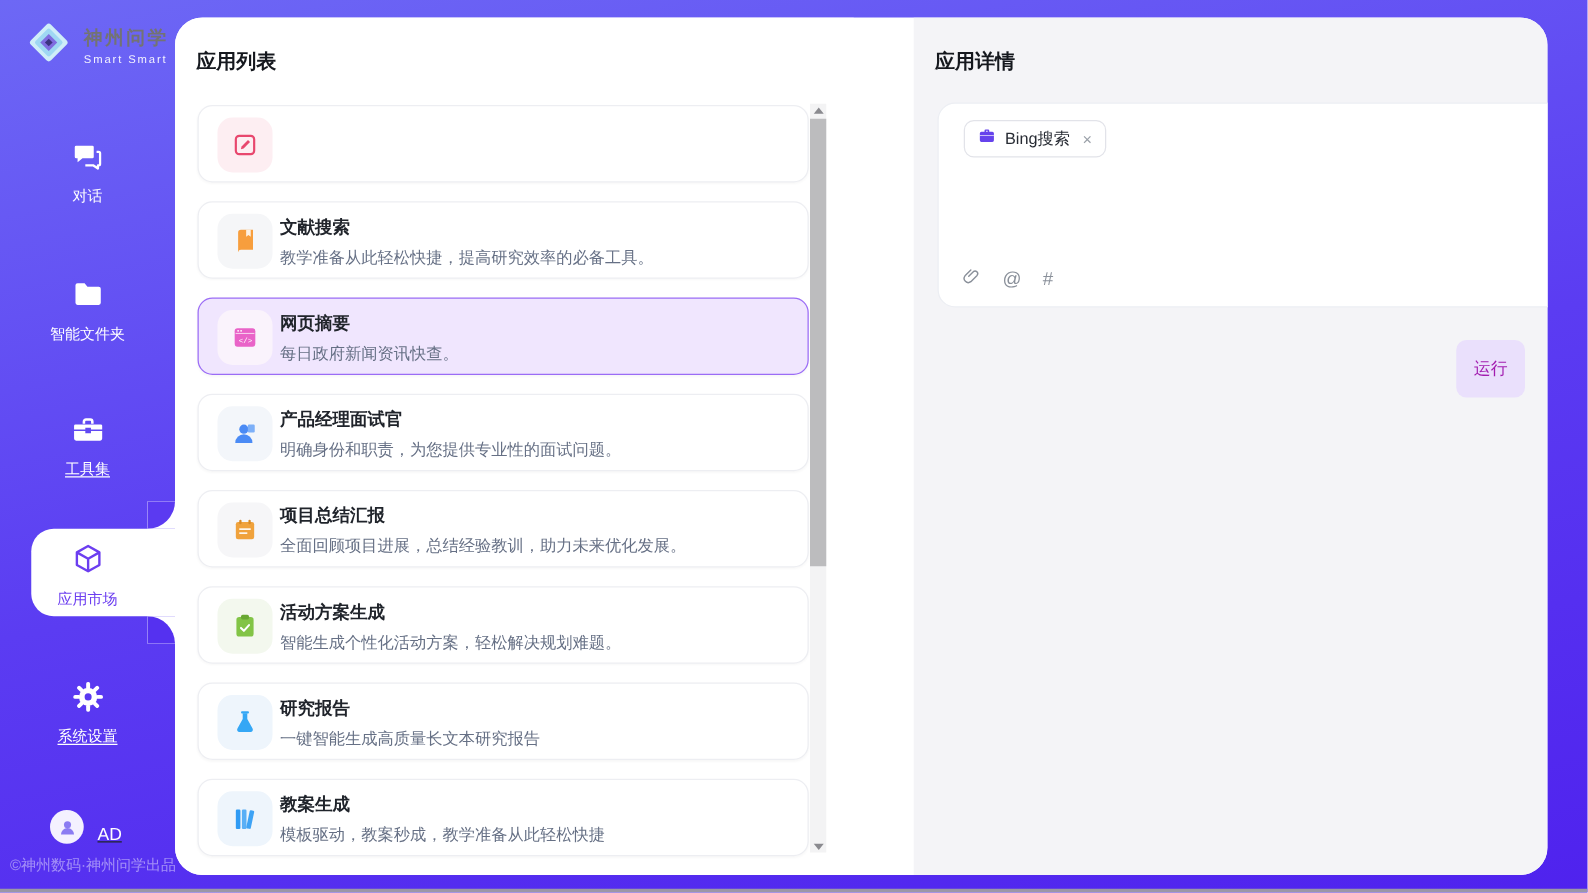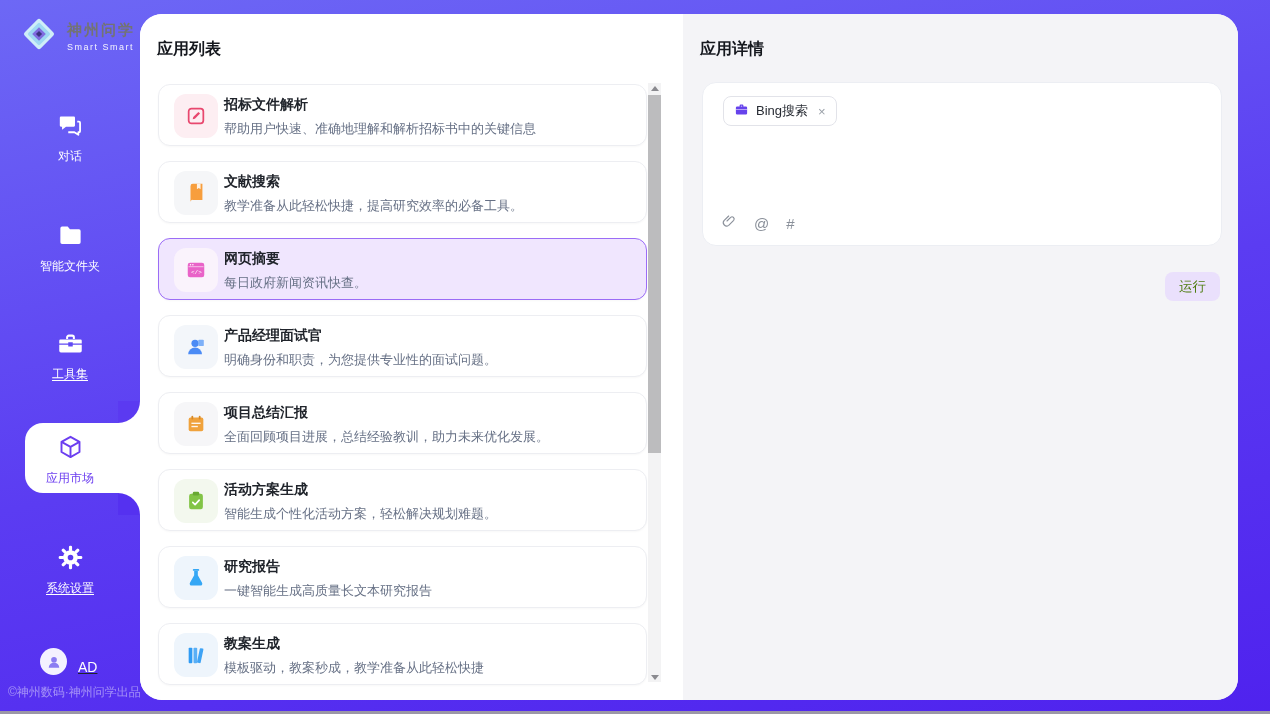--- a/index.html
+++ b/index.html
@@ -28,21 +28,21 @@
   .ear.top::after { background:#5b3af1; border-bottom-right-radius:22px; }
   .ear.bottom::after { background:#5531f0; border-top-right-radius:22px; }
   .nav-wrap { position:relative; z-index:4; }
 
   .user-row { position:absolute; left:40px; top:648px; display:flex; align-items:flex-end; gap:11px; z-index:4;text-decoration:underline; }
   .avatar { width:27px; height:27px; border-radius:50%; background:#f4f1ff; display:flex; align-items:center; justify-content:center; }
   .user-name { color:#fff; font-size:14px; }
   .side-footer { position:absolute; left:0; bottom:13px; width:170px; padding-left:8px; color:rgba(255,255,255,.45); font-size:12px; z-index:4; white-space:nowrap; }
 
   
-  .panel { position:absolute; left:140px; top:14px; width:1098px; height:686px; background:#fff; border-radius:22px; overflow:hidden; display:flex; z-index:3; }
+  .panel { position:absolute; left:140px; top:14px; width:1098px; height:686px; background:#fff; border-radius:22px; overflow:hidden; display:flex; z-index:3;gap:48px; }
   .left-col { position:relative; width:543px; background:#fff; flex:none; }
   .right-col { position:relative; flex:1; background:#f4f4f7; }
 
   .col-title { position:absolute; left:17px; top:25px; font-size:16px; font-weight:bold; color:#15181e; }
 
   .cards { position:absolute; left:18px; top:70px; width:489px; }
   .card { position:relative; height:62px; background:#fff; border:1px solid #edeef2; border-radius:12px; margin-bottom:15px; box-shadow:0 1px 2px rgba(15,20,40,.03); cursor:pointer; }
   .card.selected { background:#f0e6fe; border:1px solid #9b6cf6; }
   .tile { position:absolute; left:15px; top:9px; width:44px; height:44px; border-radius:12px; display:flex; align-items:center; justify-content:center; }
   .card-text { position:absolute; left:65px; top:11px; width:410px; }
@@ -58,21 +58,21 @@
   .sb-thumb { position:absolute; left:0; top:12px; width:13px; height:358px; background:#bcbcbe; cursor:grab; }
 
   
   .detail-card { position:absolute; left:19px; top:68px; width:520px; height:164px; background:#fff; border:1px solid #eceef3; border-radius:14px; }
   .tag-pill { position:absolute; left:20px; top:13px; height:30px; display:inline-flex; align-items:center; gap:7px; padding:0 10px; background:#fff; border:1px solid #e2e3e9; border-radius:8px; cursor:pointer; }
   .tag-label { font-size:13px; color:#272b33; }
   .tag-close { font-size:13px; color:#9aa0a8; margin-left:3px; cursor:pointer; }
   .query-text { position:absolute; left:20px; top:60px; width:478px; font-size:13.5px; color:#555b64; line-height:20px; cursor:text; }
   .action-row { position:absolute; left:18px; top:130px; display:flex; align-items:center; gap:17px; color:#8a909a; }
   .action-glyph { font-size:15px; color:#8a909a; cursor:pointer; }
-  .run-btn { position:absolute; right:18px; top:258px; height:29px; padding:0 14px; background:#eae0fc; color:#4d7c0f; font-size:13.5px; border:none; border-radius:8px; cursor:pointer; display:flex; align-items:center; }
+  .run-btn { position:absolute; right:18px; top:258px; height:46px; padding:0 14px; background:#eae0fc; color:#a21caf; font-size:13.5px; border:none; border-radius:8px; cursor:pointer; display:flex; align-items:center; }
 </style>
 </head>
 <body>
 
 <div class="bottom-edge"></div>
 
 <div class="sidebar">
   <div class="logo">
     <span>
       <svg width="42" height="42" viewBox="0 0 48 48">
@@ -175,24 +175,20 @@
 
     <div class="cards">
 
       <div class="card">
         <span class="tile" style="background: rgb(253, 238, 242);">
           <svg width="22" height="22" viewBox="0 0 24 24" fill="none" stroke="#e8476e" stroke-width="1.9" stroke-linejoin="round">
             <rect x="4" y="4" width="16" height="16" rx="3"></rect>
             <path fill="#e8476e" stroke="none" d="M14.6 7.6l1.8 1.8-5.6 5.6-2.4.6.6-2.4z"></path>
           </svg>
         </span>
-        <div class="card-text">
-          <div class="card-name">招标文件解析</div>
-          <div class="card-desc">帮助用户快速、准确地理解和解析招标书中的关键信息</div>
-        </div>
       </div>
 
       <div class="card">
         <span class="tile" style="background: rgb(245, 246, 248);">
           <svg width="22" height="22" viewBox="0 0 24 24" fill="#f79e3d">
             <path d="M6 4.5A2.5 2.5 0 0 1 8.5 2H19v17.5H8.5A2.5 2.5 0 0 0 6 21.5z"></path>
             <path d="M13 2v6l2-1.5L17 8V2z" fill="#fff" opacity=".85"></path>
           </svg>
         </span>
         <div class="card-text">

